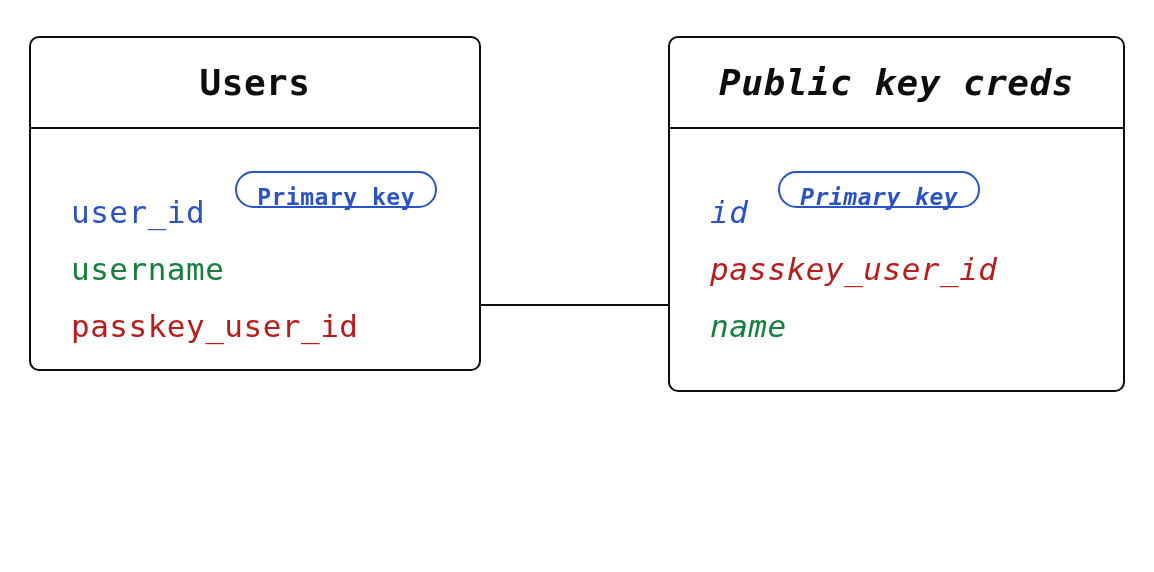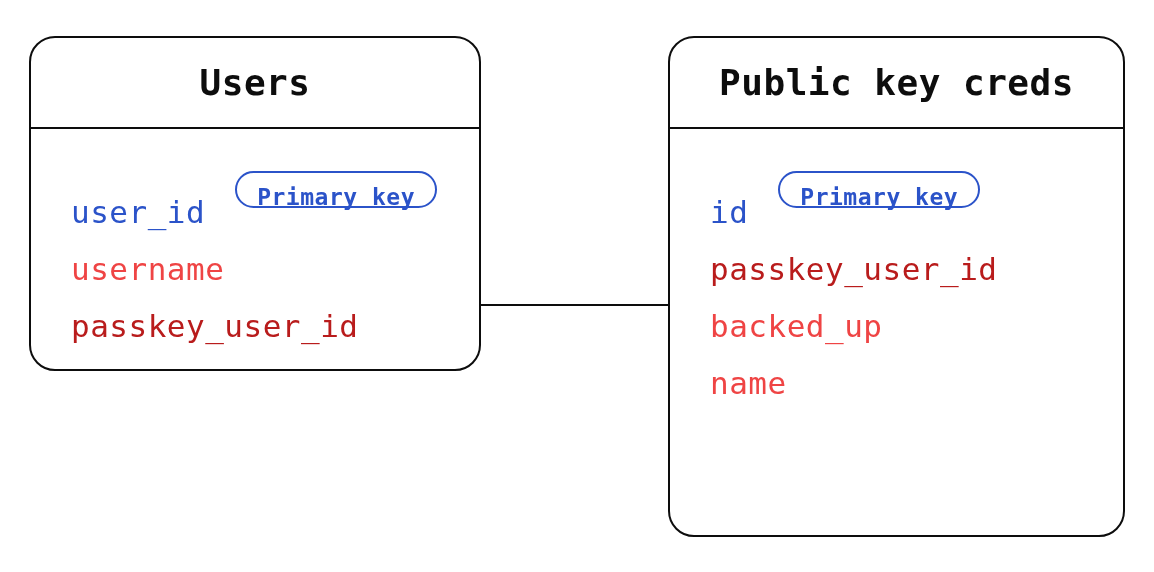--- a/index.html
+++ b/index.html
@@ -14,33 +14,34 @@
     background: #ffffff;
     overflow: hidden;
     font-family: "DejaVu Sans Mono", "Liberation Mono", monospace;
     color: #0d0d0d;
   }
   .er-table {
     position: absolute;
     box-sizing: border-box;
     background: #ffffff;
     border: 2px solid #0d0d0d;
-    border-radius: 26px;
+    border-radius: 10px;
   }
   .er-table--users {
     left: 29px;
     top: 36px;
     width: 452px;
     height: 335px;
   }
   .er-table--pkcreds {
     left: 668px;
     top: 36px;
     width: 457px;
-    height: 501px;
+    height: 356px;
+    font-style: italic;
   }
   .er-table__header {
     box-sizing: border-box;
     height: 91px;
     border-bottom: 2px solid #0d0d0d;
     display: flex;
     align-items: center;
     justify-content: center;
   }
   .er-table__title {
@@ -59,21 +60,21 @@
     align-items: center;
     white-space: nowrap;
   }
   .er-field {
     font-size: 31px;
     letter-spacing: 0.5px;
     margin-top: 44px;
   }
   .er-field--pk   { color: #2b53c9; }
   .er-field--fk   { color: #b91c1c; }
-  .er-field--plain{ color: #ef4444; }
+  .er-field--plain{ color: #15803d; }
   .pk-badge {
     display: inline-flex;
     align-items: center;
     box-sizing: border-box;
     margin-left: 30px;
     height: 37px;
     padding: 16px 20px 2px 20px;
     border: 2px solid #2b53c9;
     border-radius: 999px;
     color: #2b53c9;
@@ -119,23 +120,20 @@
     </header>
     <div class="er-table__body">
       <div class="er-row">
         <span class="er-field er-field--pk">id</span>
         <span class="pk-badge">Primary key</span>
       </div>
       <div class="er-row">
         <span class="er-field er-field--fk">passkey_user_id</span>
       </div>
       <div class="er-row">
-        <span class="er-field er-field--plain">backed_up</span>
-      </div>
-      <div class="er-row">
         <span class="er-field er-field--plain">name</span>
       </div>
     </div>
   </section>
 
   <div class="relationship-line"></div>
 
 </div>
 
 </body></html>

